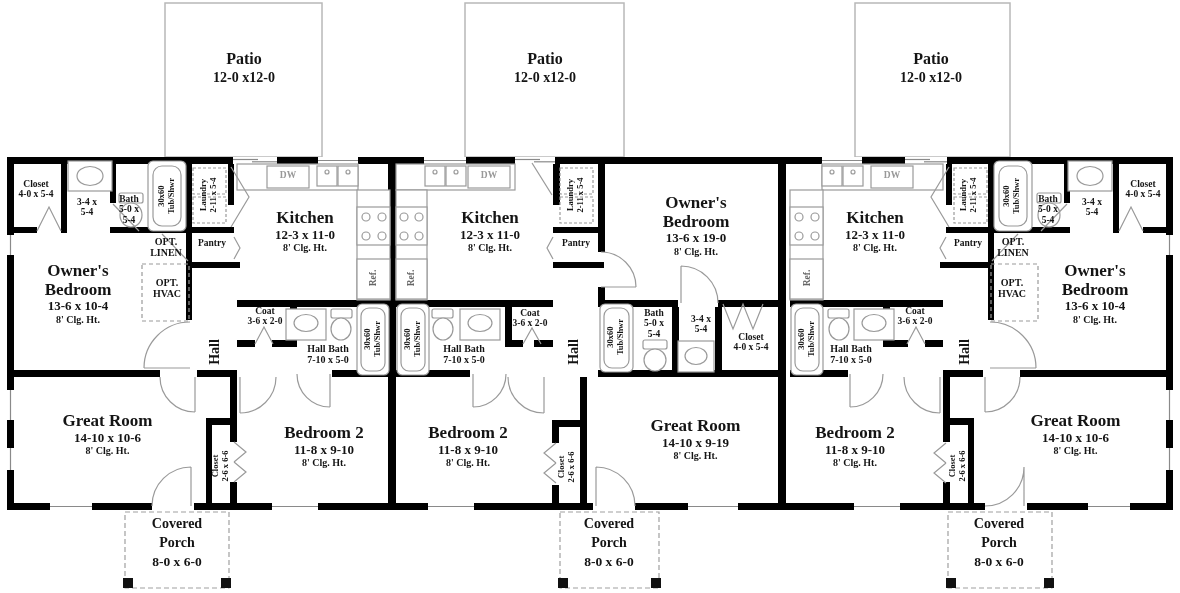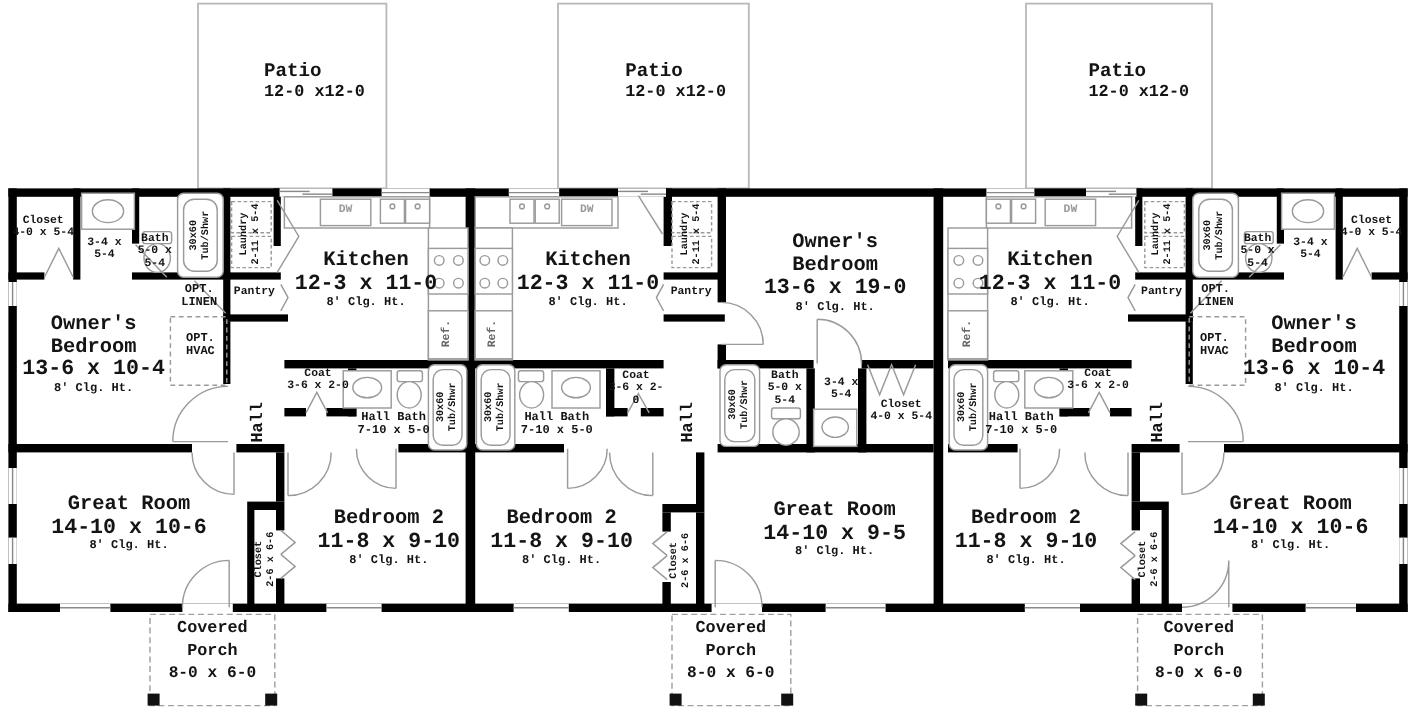--- a/index.html
+++ b/index.html
@@ -1,32 +1,32 @@
 <!DOCTYPE html>
 <html><head>
 <meta charset="utf-8">
 <style>
   html,body{margin:0;padding:0;background:#fff;}
   #plan{position:relative;width:1180px;height:593px;background:#fff;overflow:hidden;
-        font-family:Liberation Mono, monospace;}
+        font-family:Liberation Serif, serif;}
   #plan svg{position:absolute;left:0;top:0;}
   .lbl{position:absolute;text-align:center;font-weight:bold;color:#141414;line-height:1.1;z-index:5;}
   .vlbl{position:absolute;font-weight:bold;color:#141414;text-align:center;line-height:1.15;
         transform:translate(-50%,-50%) rotate(-90deg);white-space:nowrap;z-index:5;}
   .t1{font-size:17px;}   
-  .t2{font-size:18px;} 
+  .t2{font-size:13px;} 
   .t3{font-size:10px;}   
   .s1{font-size:10px;}
   .s2{font-size:9.5px;}
   .s3{font-size:8.5px;}
   .hall{font-size:14px;}
   .porch-t{font-size:14px;line-height:1.35;}
   .porch-d{font-size:13.5px;line-height:1.35;}
   .patio-t{font-size:16px;line-height:1.25;}
-  .patio-d{font-size:14px;line-height:1.25;text-align:right;}
+  .patio-d{font-size:14px;line-height:1.25;}
   .gray{color:#999;}
   .dgray{color:#666;}
 </style>
 </head>
 <body>
 
 <div id="plan">
 
 <svg width="1180" height="593" viewBox="0 0 1180 593">
 
@@ -470,21 +470,21 @@
   <div class="t1">Bedroom 2</div>
   <div class="t2">11-8 x 9-10</div>
   <div class="t3">8' Clg. Ht.</div>
 </div>
 <div class="vlbl s3" style="left:567px;top:467px">
   <div>Closet</div>
   <div>2-6 x 6-6</div>
 </div>
 <div class="lbl" style="left:618px;top:417px;width:155px">
   <div class="t1">Great Room</div>
-  <div class="t2">14-10 x 9-5</div>
+  <div class="t2">14-10 x 9-19</div>
   <div class="t3">8' Clg. Ht.</div>
 </div>
 <div class="lbl" style="left:558px;top:515px;width:102px">
   <div class="porch-t">Covered</div>
   <div class="porch-t">Porch</div>
   <div class="porch-d">8-0 x 6-0</div>
 </div>
 
 <div class="lbl" style="left:814px;top:209px;width:122px">
   <div class="t1">Kitchen</div>

